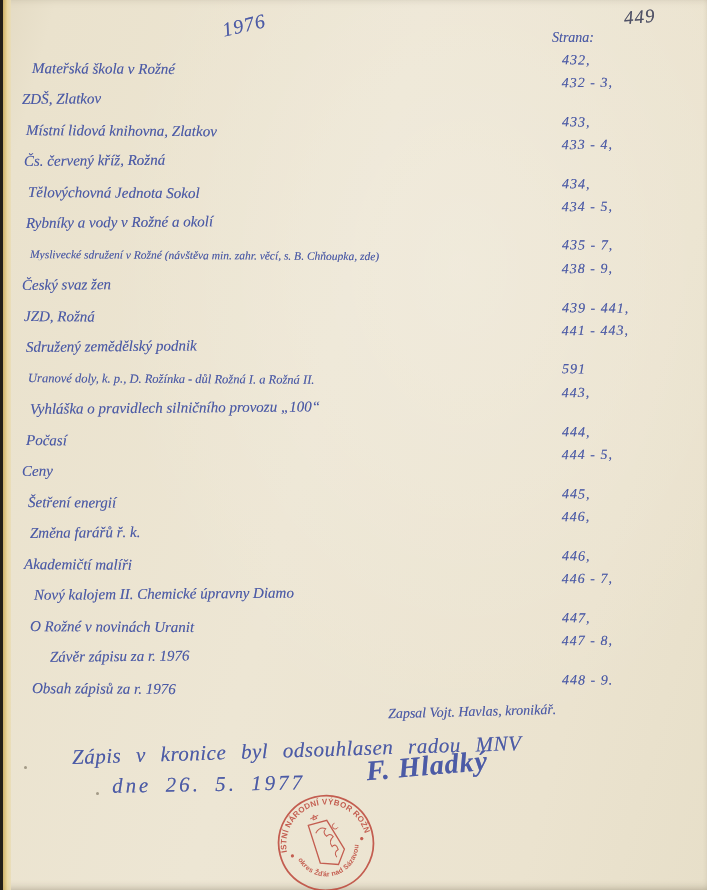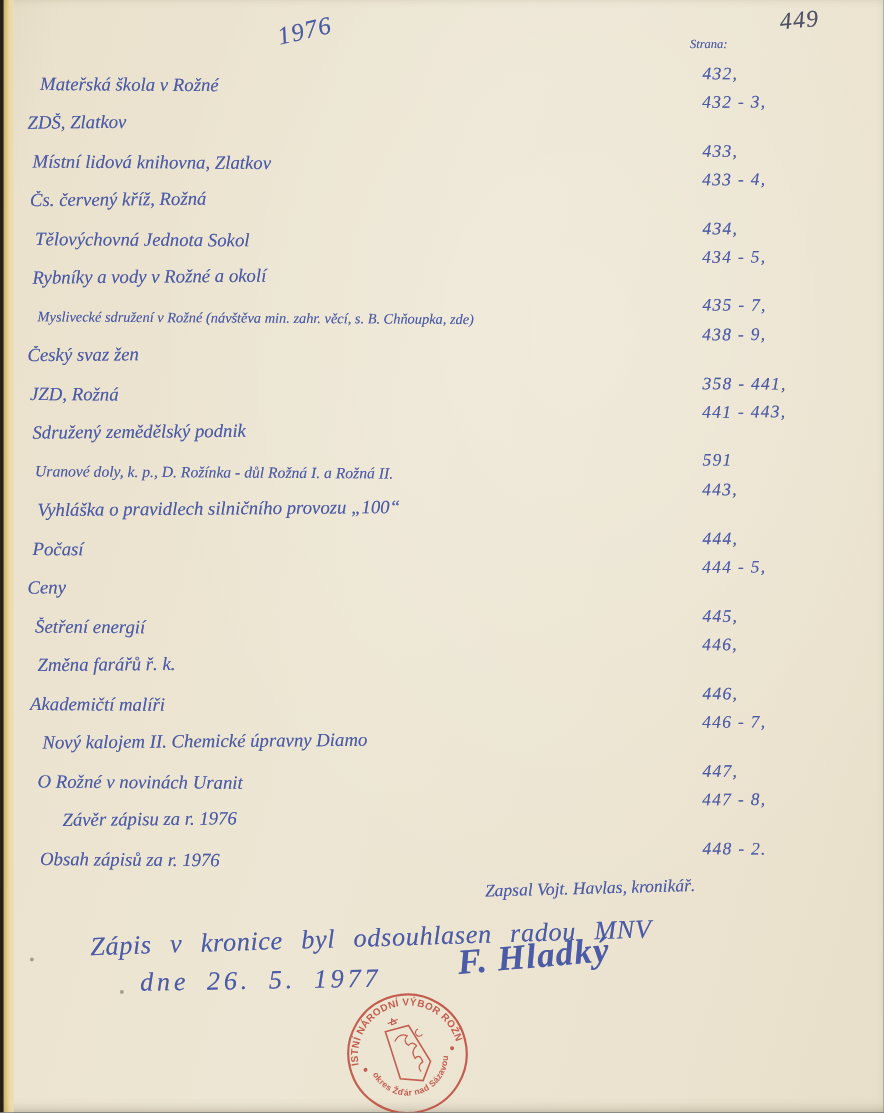--- a/index.html
+++ b/index.html
@@ -15,21 +15,21 @@
     font-family:"Liberation Serif", serif;
   }
   .edge-dark{position:absolute;left:0;top:0;width:3px;height:100%;background:#241f18;}
   .edge-yellow{position:absolute;left:3px;top:0;width:8px;height:100%;
     background:linear-gradient(90deg,#caa955,#ecd79c 55%,#e9ddb9 100%);opacity:.85;}
   .ink{color:#4c5ba6;font-style:italic;text-shadow:0 0 .5px rgba(76,91,166,.55);}
   .corner-number{position:absolute;right:52px;top:6px;font-size:19px;color:#4f5166;
     font-style:italic;letter-spacing:1px;transform:rotate(-5deg);text-shadow:0 0 .4px rgba(79,81,102,.6);}
   .year{position:absolute;left:222px;top:14px;font-size:20px;letter-spacing:1px;
     transform:rotate(-13deg);}
-  .strana{position:absolute;left:552px;top:30px;font-size:10px;}
+  .strana{position:absolute;left:552px;top:30px;font-size:14px;}
   .entries{position:absolute;left:18px;top:60px;width:672px;}
   .row{display:flex;align-items:baseline;height:31px;transform-origin:left center;}
   .row .t{flex:1;font-size:15px;font-style:italic;color:#4c5ba6;
     text-shadow:0 0 .5px rgba(76,91,166,.55);white-space:nowrap;overflow:hidden;}
   .row .p{width:128px;font-size:14px;font-style:italic;color:#4c5ba6;
     letter-spacing:1px;transform:translateY(-12px);text-shadow:0 0 .5px rgba(76,91,166,.55);}
   .scribe{position:absolute;left:388px;top:704px;font-size:14px;transform:rotate(-1.5deg);}
   .approval{position:absolute;left:72px;top:736px;width:580px;font-size:21px;
     word-spacing:9px;letter-spacing:.5px;transform:rotate(-1.8deg);}
   .dateline{position:absolute;left:112px;top:772px;font-size:21px;letter-spacing:3px;
@@ -84,21 +84,21 @@
       <div class="row" style="transform: rotate(0.35deg);">
         <span class="t" style="padding-left: 12px; font-size: 11.5px;">Myslivecké sdružení v Rožné (návštěva min. zahr. věcí, s. B. Chňoupka, zde)</span>
         <span class="p" style="padding-left: 0px; font-style: italic;">435 - 7,</span>
       </div>
       <div class="row" style="transform: rotate(-0.5deg);">
         <span class="t" style="padding-left: 4px;">Český svaz žen</span>
         <span class="p" style="padding-left: 5px;">438 - 9,</span>
       </div>
       <div class="row" style="transform: rotate(0.35deg);">
         <span class="t" style="padding-left: 6px;">JZD, Rožná</span>
-        <span class="p" style="padding-left: 10px;">358 - 441,</span>
+        <span class="p" style="padding-left: 10px;">439 - 441,</span>
       </div>
       <div class="row" style="transform: rotate(-0.5deg);">
         <span class="t" style="padding-left: 8px;">Sdružený zemědělský podnik</span>
         <span class="p" style="padding-left: 0px;">441 - 443,</span>
       </div>
       <div class="row" style="transform: rotate(0.35deg);">
         <span class="t" style="padding-left: 10px; font-size: 12.5px;">Uranové doly, k. p., D. Rožínka - důl Rožná I. a Rožná II.</span>
         <span class="p" style="padding-left: 5px;">591</span>
       </div>
       <div class="row" style="transform: rotate(-0.5deg);">
@@ -132,21 +132,21 @@
       <div class="row" style="transform: rotate(0.35deg);">
         <span class="t" style="padding-left: 12px;">O Rožné v novinách Uranit</span>
         <span class="p" style="padding-left: 0px;">447,</span>
       </div>
       <div class="row" style="transform: rotate(-0.5deg);">
         <span class="t" style="padding-left: 32px;">Závěr zápisu za r. 1976</span>
         <span class="p" style="padding-left: 5px;">447 - 8,</span>
       </div>
       <div class="row" style="transform: rotate(0.35deg);">
         <span class="t" style="padding-left: 14px;">Obsah zápisů za r. 1976</span>
-        <span class="p" style="padding-left: 10px;">448 - 2.</span>
+        <span class="p" style="padding-left: 10px;">448 - 9.</span>
       </div>
     </div>
 
   <div class="scribe ink">Zapsal Vojt. Havlas, kronikář.</div>
   <div class="approval ink">Zápis v kronice byl odsouhlasen radou MNV</div>
   <div class="dateline ink">dne 26. 5. 1977</div>
   <div class="signature ink">F. Hladký</div>
 
   <svg class="stamp" viewBox="0 0 140 140" aria-hidden="true">
     <defs>

